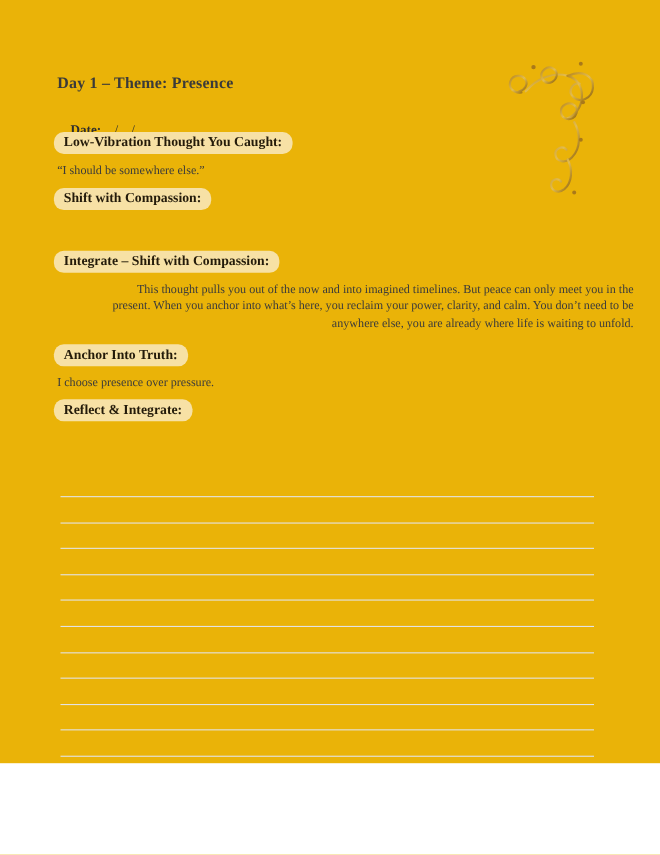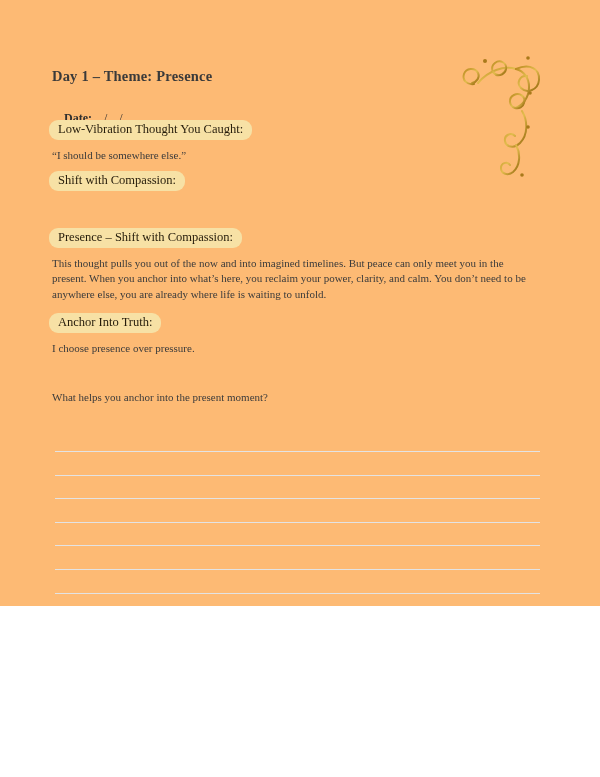--- a/index.html
+++ b/index.html
@@ -1,19 +1,19 @@
 <!DOCTYPE html>
 <html><head>
 <meta charset="utf-8">
 <style>
   html,body{margin:0;padding:0;background:#ffffff;}
   .page{
     position:relative;
-    width:600px;height:606px;
-    background:#fdba74;
+    width:600px;height:694px;
+    background:#eab308;
     font-family:"Liberation Serif", serif;
     overflow:hidden;
   }
   .abs{position:absolute;}
   .doc-title{
     left:52px;top:68px;
     font-size:14.5px;font-weight:bold;color:#3a3a3a;
     letter-spacing:.2px;
   }
   .date-row{
@@ -21,29 +21,29 @@
     font-size:12px;color:#2f2f2f;white-space:pre;
   }
   .date-label{font-weight:700;}
   .date-slashes{white-space:pre;color:#2f2f2f;}
   .pill{
     left:49px;
     display:inline-block;
     background:#f7e1a5;
     border-radius:9px;
     padding:3px 9px 4px 9px;
-    font-size:12.5px;font-weight:normal;color:#241b0a;
+    font-size:12.5px;font-weight:bold;color:#241b0a;
     line-height:13px;
     white-space:nowrap;
   }
   .body-text{
     left:52px;
     font-size:11px;color:#3b3b3b;line-height:15.3px;
   }
-  .para{width:488px;text-align:left;}
+  .para{width:488px;text-align:right;margin-left:36px;}
   .rule{
     position:absolute;left:55px;width:485px;height:0;
     border-top:1.5px solid #e3e3e3;
   }
   .page-circle{
     left:277px;top:713px;width:46px;height:46px;
     border-radius:50%;
     background-image:
       radial-gradient(rgba(255,255,255,0.55) 1px, rgba(255,255,255,0) 1.6px),
       radial-gradient(circle at 50% 45%, #fdf6d2 0%, #f9e9af 45%, #f3d88d 75%, #eccb74 100%);
@@ -114,27 +114,27 @@
 
   <div class="abs date-row">
     <span class="date-label">Date:</span><span>&nbsp;&nbsp;&nbsp;&nbsp;</span><span class="date-slashes">/    /</span>
   </div>
 
   <div class="abs pill" style="top:120px">Low-Vibration Thought You Caught:</div>
   <div class="abs body-text" style="top:148px">“I should be somewhere else.”</div>
 
   <div class="abs pill" style="top:171px">Shift with Compassion:</div>
 
-  <div class="abs pill" style="top:228px">Presence – Shift with Compassion:</div>
+  <div class="abs pill" style="top:228px">Integrate – Shift with Compassion:</div>
   <div class="abs body-text para" style="top:256px">This thought pulls you out of the now and into imagined timelines. But peace can only meet you in the present. When you anchor into what’s here, you reclaim your power, clarity, and calm. You don’t need to be anywhere else, you are already where life is waiting to unfold.</div>
 
   <div class="abs body-text" style="top:341px">I choose presence over pressure.</div>
   <div class="abs pill" style="top:313px">Anchor Into Truth:</div>
 
-  <div class="abs body-text" style="top:390px">What helps you anchor into the present moment?</div>
+  <div class="abs pill" style="top:363px">Reflect &amp; Integrate:</div>
 
   <div class="rule" style="top:451px"></div>
   <div class="rule" style="top:475px"></div>
   <div class="rule" style="top:498px"></div>
   <div class="rule" style="top:522px"></div>
   <div class="rule" style="top:545px"></div>
   <div class="rule" style="top:569px"></div>
   <div class="rule" style="top:593px"></div>
   <div class="rule" style="top:616px"></div>
   <div class="rule" style="top:640px"></div>

